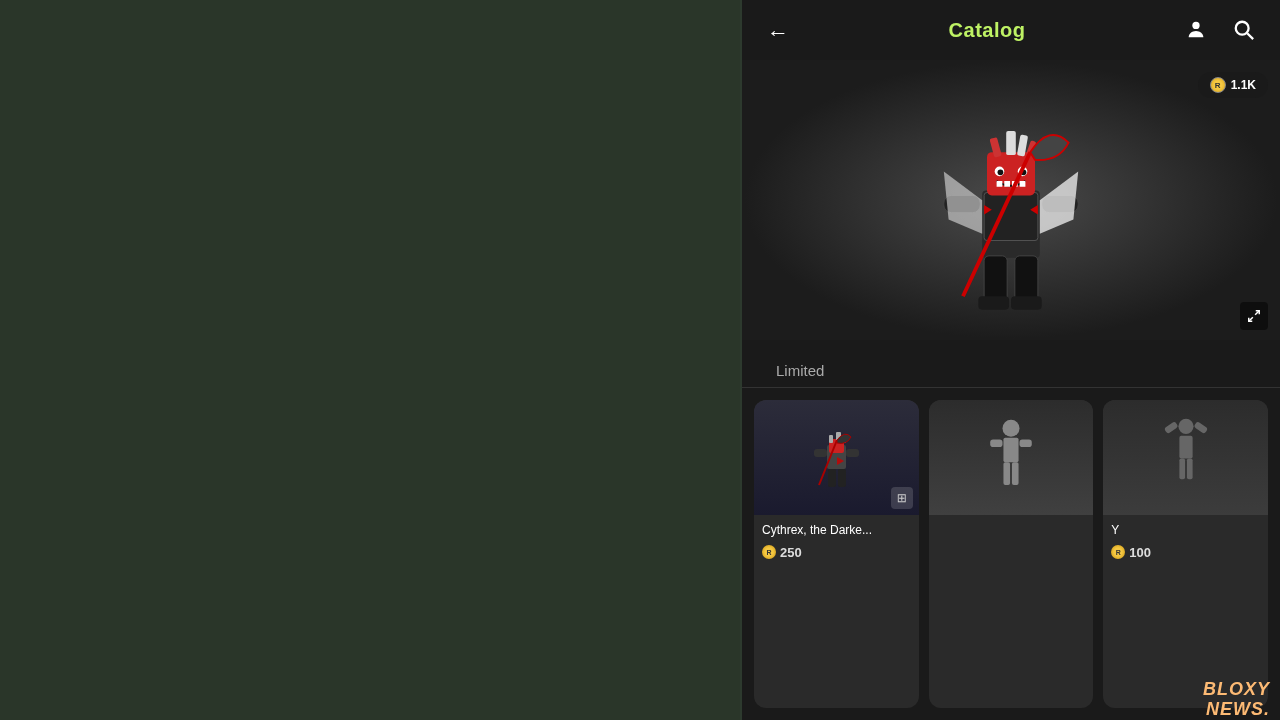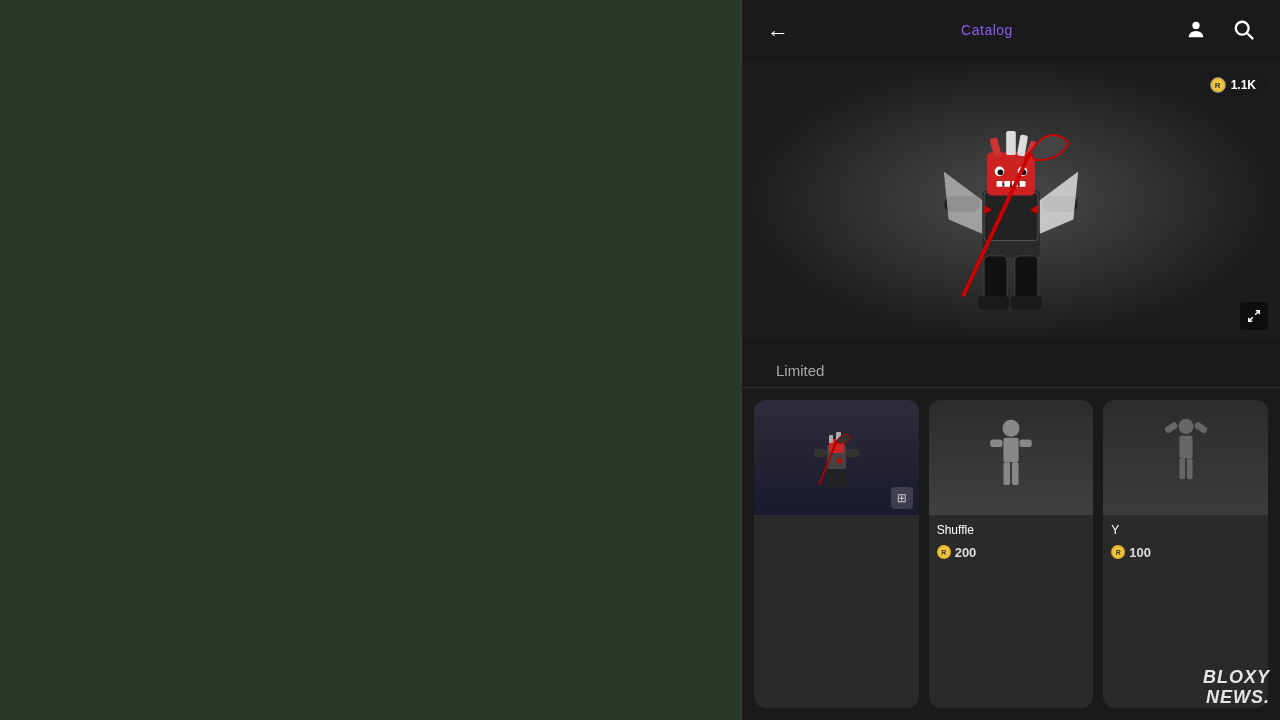--- a/index.html
+++ b/index.html
@@ -35,23 +35,23 @@
     .catalog-header {
       display: flex;
       align-items: center;
       justify-content: space-between;
       padding: 14px 20px;
       background-color: #1a1a1a;
       position: relative;
     }
 
     .header-title {
-      font-size: 14px;
-      color: #8b5cf6;
-      font-weight: 400;
+      font-size: 20px;
+      color: #bef264;
+      font-weight: 700;
       letter-spacing: 0.5px;
     }
 
     .header-icons {
       display: flex;
       gap: 16px;
       align-items: center;
     }
 
     .icon-btn {
@@ -275,23 +275,23 @@
       justify-content: center;
       font-size: 7px;
       color: #333;
       font-weight: bold;
       flex-shrink: 0;
     }
 
     
     .bloxy-watermark {
       position: absolute;
-      bottom: 12px;
+      bottom: 0;
       right: 10px;
-      color: #e5e5e5;
+      color: #fdba74;
       font-size: 18px;
       font-weight: 900;
       text-align: right;
       line-height: 1.1;
       text-transform: uppercase;
       letter-spacing: 1px;
       font-style: italic;
     }
 
     .bloxy-watermark span {
@@ -405,39 +405,39 @@
           <rect x="5" y="34" width="13" height="8" rx="3" fill="#333"></rect>
           <rect x="37" y="34" width="13" height="8" rx="3" fill="#333"></rect>
           <rect x="19" y="54" width="8" height="18" rx="2" fill="#222"></rect>
           <rect x="29" y="54" width="8" height="18" rx="2" fill="#222"></rect>
           <line x1="10" y1="70" x2="28" y2="25" stroke="#aa0000" stroke-width="2"></line>
           <path d="M28 25 Q36 15 42 22 Q38 30 28 28 Z" fill="#333" stroke="#aa0000" stroke-width="1"></path>
           <path d="M28 42 L35 46 L28 50" fill="#cc0000" opacity="0.8"></path>
         </svg>
         <div class="multi-icon">⊞</div>
       </div>
+      <div class="item-info">
+        <div class="item-name">Cythrex, the Darke...</div>
+        <div class="item-price">
+          <div class="robux-icon">R</div>
+          <span>250</span>
+        </div>
+      </div>
     </div>
 
     <div class="item-card item-card-2">
       <div class="item-image-area">
         <svg width="50" height="85" viewBox="0 0 50 90" xmlns="http://www.w3.org/2000/svg">
           <circle cx="25" cy="14" r="9" fill="#888"></circle>
           <rect x="17" y="24" width="16" height="26" rx="2" fill="#888"></rect>
           <rect x="3" y="26" width="13" height="8" rx="3" fill="#888"></rect>
           <rect x="34" y="26" width="13" height="8" rx="3" fill="#888"></rect>
           <rect x="17" y="50" width="7" height="24" rx="2" fill="#888"></rect>
           <rect x="26" y="50" width="7" height="24" rx="2" fill="#888"></rect>
         </svg>
-      </div>
-      <div class="item-info">
-        <div class="item-name">Shuffle</div>
-        <div class="item-price">
-          <div class="robux-icon">R</div>
-          <span>200</span>
-        </div>
       </div>
     </div>
 
     <div class="item-card item-card-3">
       <div class="item-image-area">
         <svg width="50" height="85" viewBox="0 0 50 90" xmlns="http://www.w3.org/2000/svg">
           <circle cx="25" cy="12" r="8" fill="#666"></circle>
           <rect x="18" y="22" width="14" height="24" rx="2" fill="#666"></rect>
 
           <rect x="2" y="10" width="14" height="7" rx="3" fill="#666" transform="rotate(-35 9 13)"></rect>

